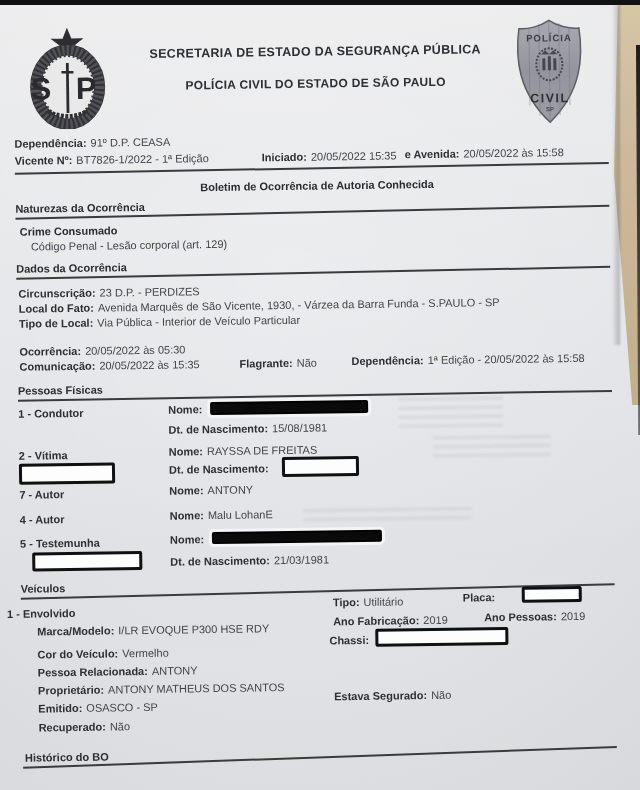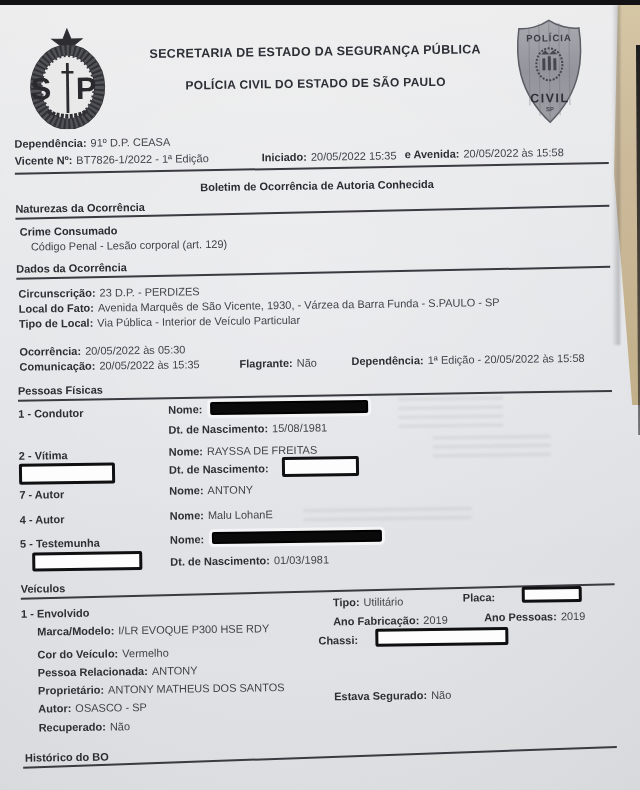--- a/index.html
+++ b/index.html
@@ -171,58 +171,58 @@
   <div class="line lbl" style="left:18px;top:514px">4 - Autor</div>
   <div class="line" style="left:168px;top:512px">
     <span class="lbl">Nome:</span><span class="val">Malu LohanE</span>
   </div>
 
   <div class="line lbl" style="left:18px;top:538px">5 - Testemunha</div>
   <div class="line" style="left:168px;top:536px"><span class="lbl">Nome:</span></div>
   <div class="box-black" style="left:210px;top:535px;width:170px;height:12px"></div>
   <div class="box-white" style="left:30px;top:553px;width:110px;height:19px"></div>
   <div class="line" style="left:168px;top:558px">
-    <span class="lbl">Dt. de Nascimento:</span><span class="val">01/03/1981</span>
+    <span class="lbl">Dt. de Nascimento:</span><span class="val">21/03/1981</span>
   </div>
 
   <div class="sec" style="left:18px;top:583px">Veículos</div>
   <div class="rule" style="top:598px; transform:rotate(-.6deg); transform-origin:0 0"></div>
 
-  <div class="line lbl" style="left:18px;top:608px">1 - Envolvido</div>
+  <div class="line lbl" style="left:4px;top:608px">1 - Envolvido</div>
   <div class="line" style="left:34px;top:626px">
     <span class="lbl">Marca/Modelo:</span><span class="val">I/LR EVOQUE P300 HSE RDY</span>
   </div>
   <div class="line" style="left:34px;top:649px">
     <span class="lbl">Cor do Veículo:</span><span class="val">Vermelho</span>
   </div>
   <div class="line" style="left:34px;top:667px">
     <span class="lbl">Pessoa Relacionada:</span><span class="val">ANTONY</span>
   </div>
   <div class="line" style="left:34px;top:685px">
     <span class="lbl">Proprietário:</span><span class="val">ANTONY MATHEUS DOS SANTOS</span>
   </div>
   <div class="line" style="left:34px;top:703px">
-    <span class="lbl">Autor:</span><span class="val">OSASCO - SP</span>
+    <span class="lbl">Emitido:</span><span class="val">OSASCO - SP</span>
   </div>
   <div class="line" style="left:34px;top:722px">
     <span class="lbl">Recuperado:</span><span class="val">Não</span>
   </div>
 
   <div class="line" style="left:330px;top:601px">
     <span class="lbl">Tipo:</span><span class="val">Utilitário</span>
   </div>
   <div class="line" style="left:460px;top:598px"><span class="lbl">Placa:</span></div>
   <div class="box-white" style="left:519px;top:594px;width:60px;height:16px"></div>
   <div class="line" style="left:330px;top:620px">
     <span class="lbl">Ano Fabricação:</span><span class="val">2019</span>
   </div>
   <div class="line" style="left:481px;top:618px">
     <span class="lbl">Ano Pessoas:</span><span class="val">2019</span>
   </div>
-  <div class="line" style="left:315px;top:639px"><span class="lbl">Chassi:</span></div>
+  <div class="line" style="left:326px;top:639px"><span class="lbl">Chassi:</span></div>
   <div class="box-white" style="left:372px;top:634px;width:133px;height:18px"></div>
   <div class="line" style="left:330px;top:695px">
     <span class="lbl">Estava Segurado:</span><span class="val">Não</span>
   </div>
 
   <div class="sec" style="left:20px;top:752px">Histórico do BO</div>
   <div class="rule" style="top:767px; transform:rotate(-1.2deg); transform-origin:0 0"></div>
 
   <div class="bleed" style="left:398px;top:404px;width:105px;height:32px"></div>
   <div class="bleed" style="left:432px;top:443px;width:118px;height:24px"></div>

